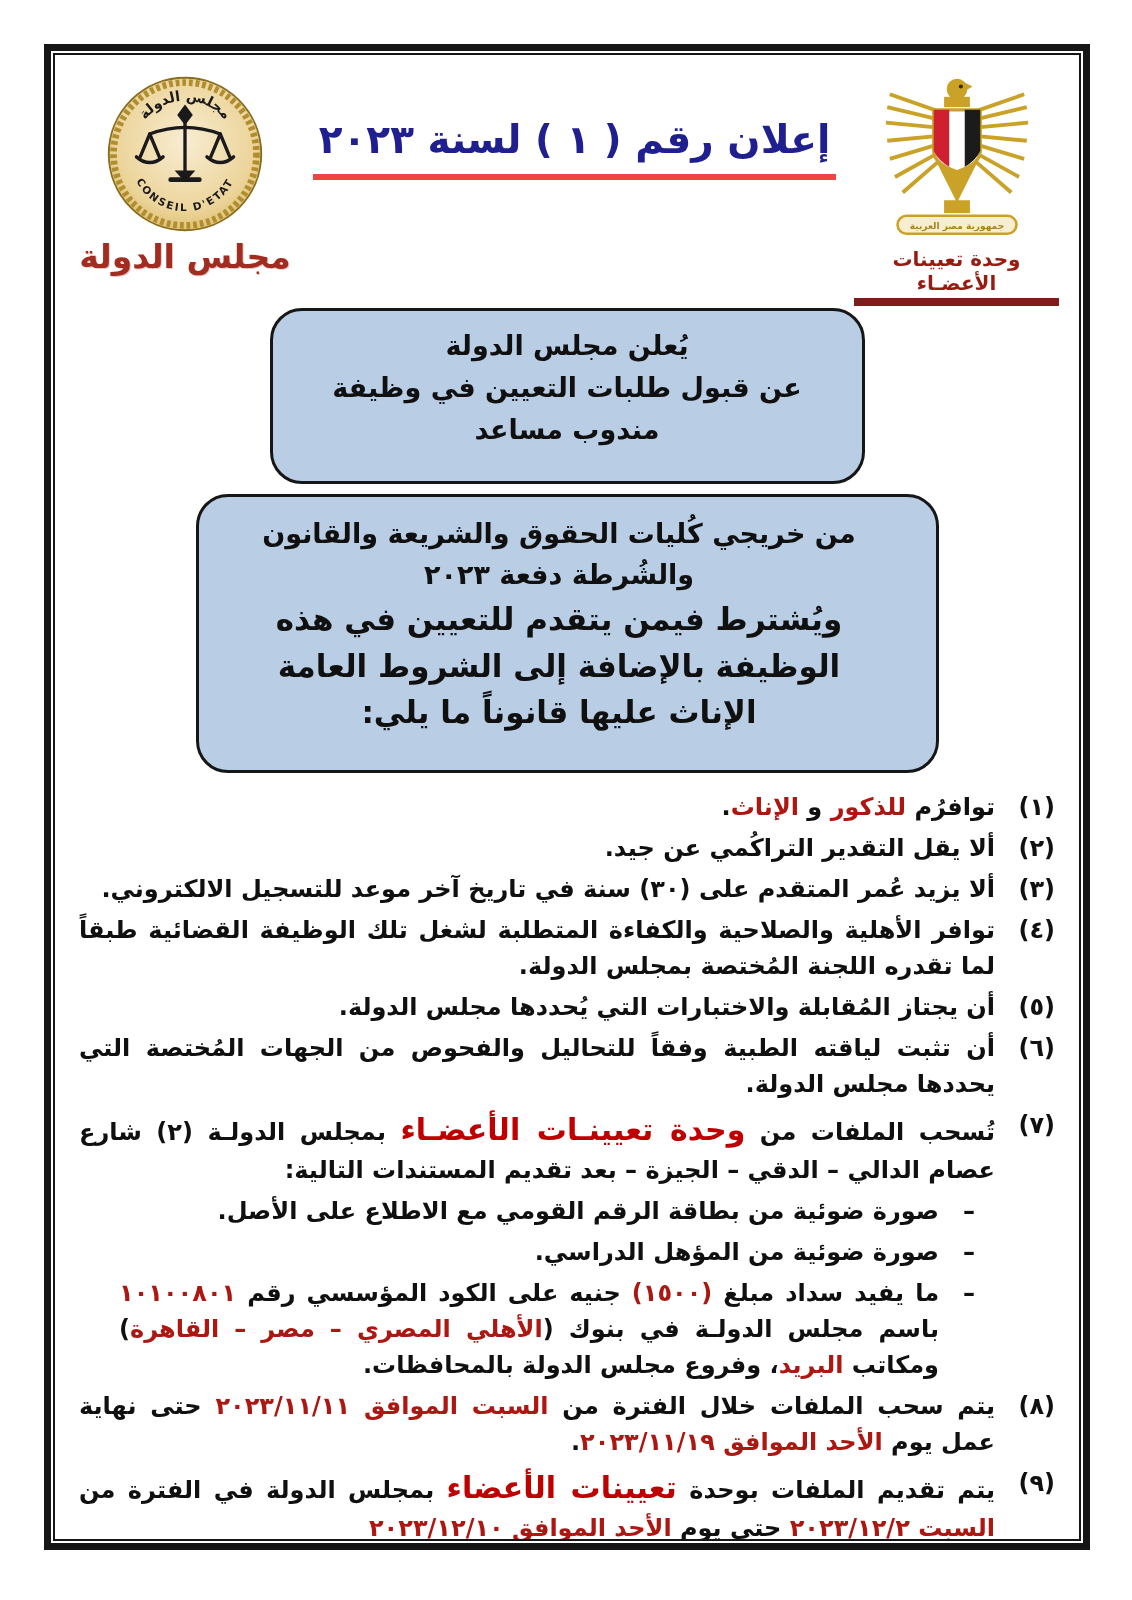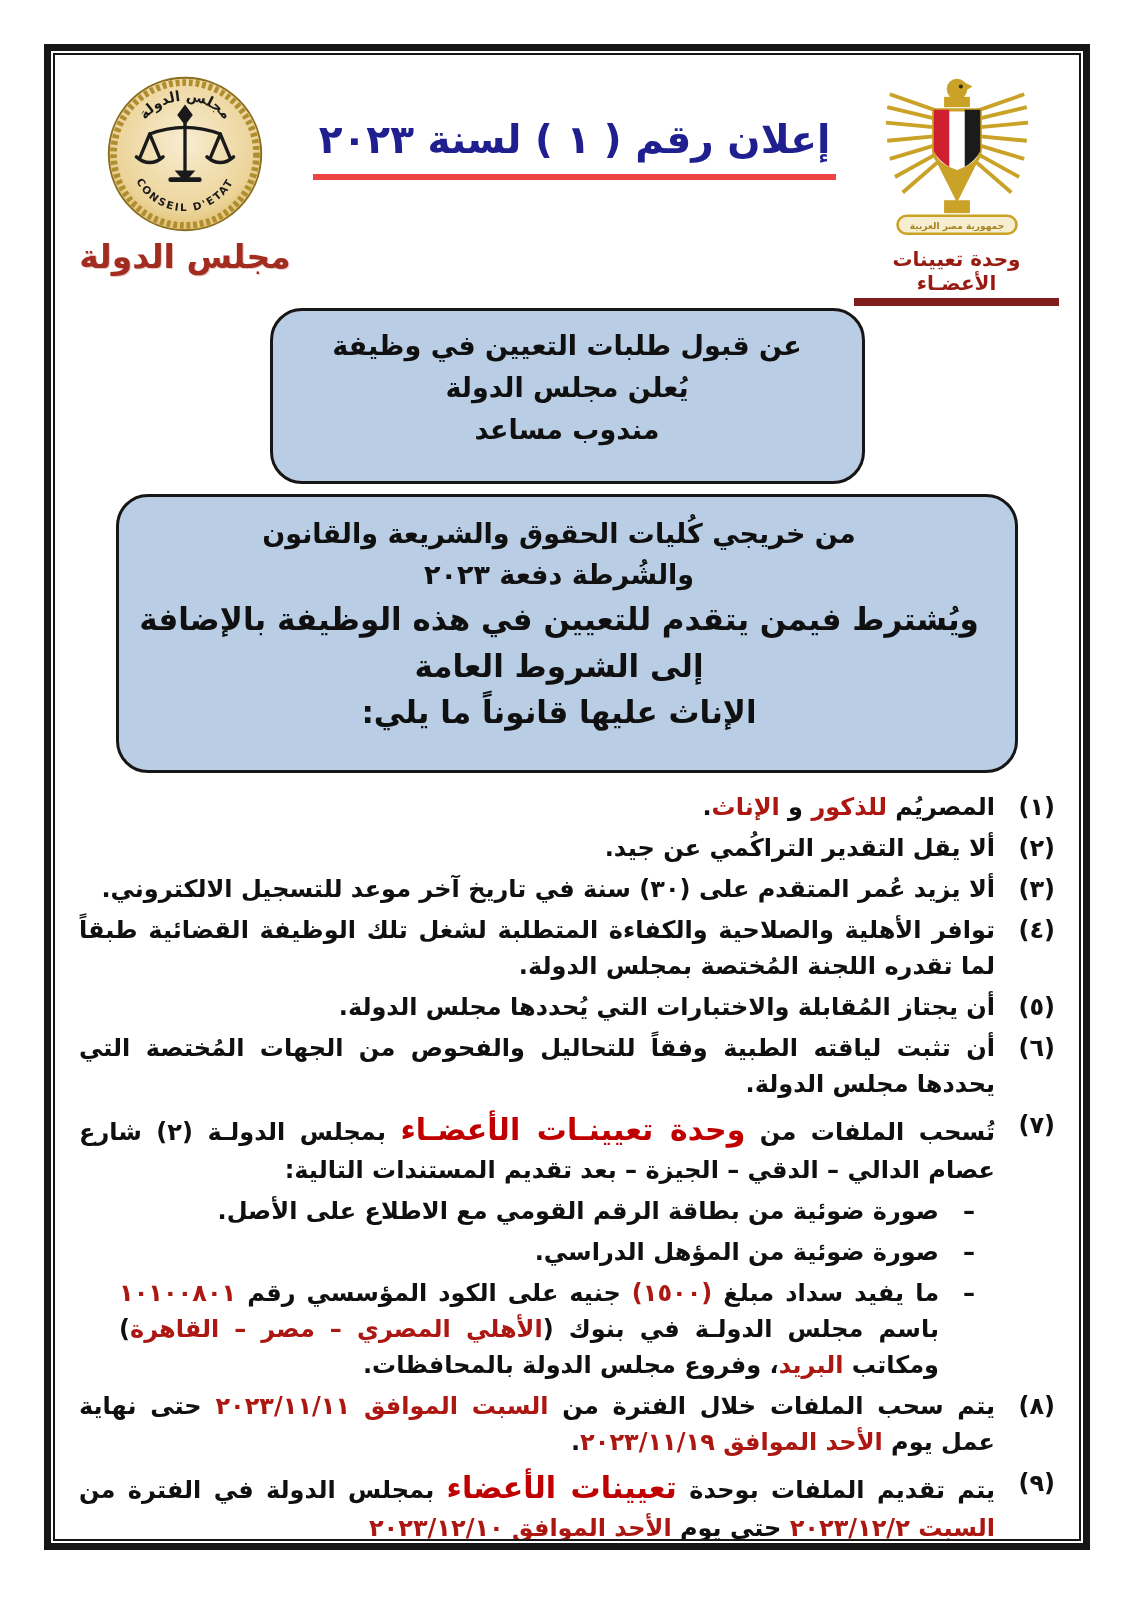--- a/index.html
+++ b/index.html
@@ -20,21 +20,21 @@
         border-bottom:6px solid #ef4444;padding:0 6px 12px 6px;letter-spacing:1px;}
   .unit-label{display:inline-block;margin-top:4px;color:#971b10;font-size:20px;
         font-weight:bold;border-bottom:8px solid #7f1d1d;padding-bottom:3px;}
   .seal-callig{color:#a22c20;font-size:33px;font-weight:bold;margin-top:-2px;
         text-shadow:1px 1px 0 rgba(160,40,30,.25);}
 
   
   .bbox{background:#b9cde4;border:3px solid #161616;border-radius:32px;
         text-align:center;font-weight:bold;color:#101010;box-sizing:border-box;}
   .bbox1{width:595px;margin:2px auto 10px auto;padding:14px 10px 30px 10px;}
-  .bbox2{width:902px;margin:0 auto;padding:16px 32px 34px 16px;}
+  .bbox2{width:743px;margin:0 auto;padding:16px 32px 34px 16px;}
   .ln{font-size:27px;line-height:1.55;}
   .ln-l{font-size:31px;line-height:1.5;}
 
   
   .list{margin:16px 4px 0 4px;color:#101010;}
   .item{display:flex;gap:10px;margin-bottom:5px;font-size:24px;font-weight:bold;
         line-height:1.5;}
   .item .num{min-width:50px;text-align:right;white-space:nowrap;}
   .item .body{flex:1;text-align:justify;}
   .item.sub{margin-right:80px;margin-left:40px;}
@@ -126,36 +126,36 @@
           </text>
           <text font-size="11" font-weight="bold" fill="#1a1a1a" letter-spacing="2">
             <textPath href="#arcB" startOffset="50%" text-anchor="middle">CONSEIL D'ETAT</textPath>
           </text>
         </svg>
         <div class="seal-callig">مجلس الدولة</div>
       </div>
     </div>
 
     <div class="bbox bbox1" id="box1">
+            <div class="ln">يُعلن مجلس الدولة</div>
             <div class="ln">عن قبول طلبات التعيين في وظيفة</div>
-            <div class="ln">يُعلن مجلس الدولة</div>
             <div class="ln">مندوب مساعد</div>
           </div>
 
     <div class="bbox bbox2" id="box2">
             <div class="ln">من خريجي كُليات الحقوق والشريعة والقانون</div>
             <div class="ln">والشُرطة دفعة ٢٠٢٣</div>
             <div class="ln-l">ويُشترط فيمن يتقدم للتعيين في هذه الوظيفة بالإضافة إلى الشروط العامة</div>
             <div class="ln-l">الإناث عليها قانوناً ما يلي:</div>
           </div>
 
     <div class="list" id="list">
             <div class="item">
               <span class="num">(١)</span>
-              <span class="body"><span>المصريُم </span><span class="seg-red">للذكور</span><span> و </span><span class="seg-red">الإناث</span><span>.</span></span>
+              <span class="body"><span>توافرُم </span><span class="seg-red">للذكور</span><span> و </span><span class="seg-red">الإناث</span><span>.</span></span>
             </div>
             <div class="item">
               <span class="num">(٢)</span>
               <span class="body"><span>ألا يقل التقدير التراكُمي عن جيد.</span></span>
             </div>
             <div class="item">
               <span class="num">(٣)</span>
               <span class="body"><span>ألا يزيد عُمر المتقدم على (٣٠) سنة في تاريخ آخر موعد للتسجيل الالكتروني.</span></span>
             </div>
             <div class="item">

